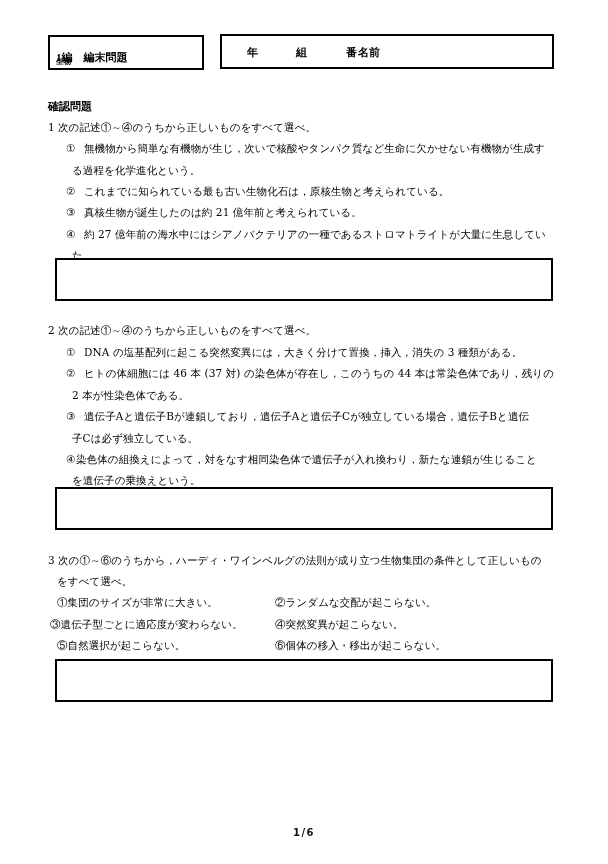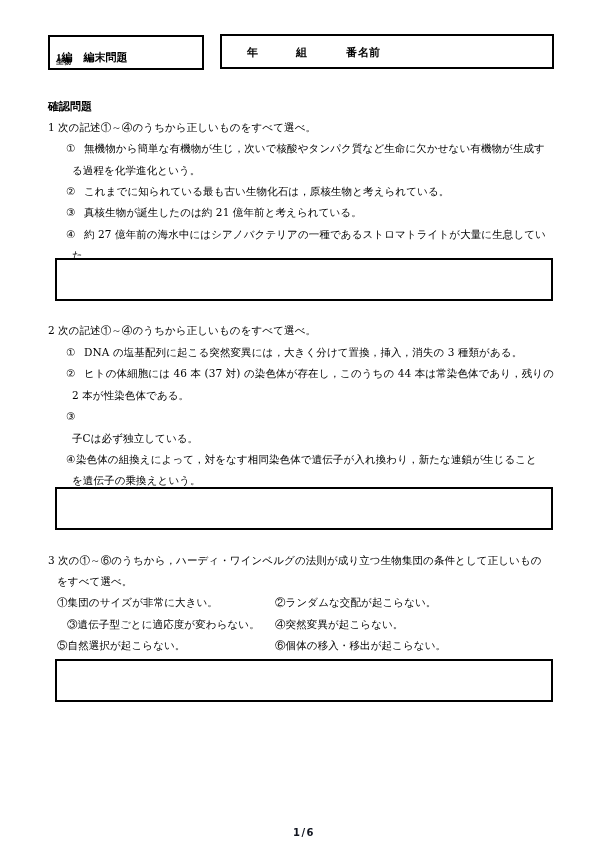--- a/index.html
+++ b/index.html
@@ -69,36 +69,37 @@
   <span class="abs body-t" style="left:58px; top:324px;">次の記述①～④のうちから正しいものをすべて選べ。</span>
 
   <span class="abs body-t" style="left:66px; top:346px;">①</span>
   <span class="abs body-t" style="left:84px; top:346px;">DNA の塩基配列に起こる突然変異には，大きく分けて置換，挿入，消失の 3 種類がある。</span>
 
   <span class="abs body-t" style="left:66px; top:367px;">②</span>
   <span class="abs body-t" style="left:84px; top:367px;">ヒトの体細胞には 46 本 (37 対) の染色体が存在し，このうちの 44 本は常染色体であり，残りの</span>
   <span class="abs body-t" style="left:72px; top:389px;">2 本が性染色体である。</span>
 
   <span class="abs body-t" style="left:66px; top:410px;">③</span>
+  <span class="abs body-t" style="left:84px; top:410px;">遺伝子Aと遺伝子Bが連鎖しており，遺伝子Aと遺伝子Cが独立している場合，遺伝子Bと遺伝</span>
   <span class="abs body-t" style="left:72px; top:432px;">子Cは必ず独立している。</span>
 
   <span class="abs body-t" style="left:66px; top:453px;">④</span>
   <span class="abs body-t" style="left:76px; top:453px;">染色体の組換えによって，対をなす相同染色体で遺伝子が入れ換わり，新たな連鎖が生じること</span>
   <span class="abs body-t" style="left:72px; top:474px;">を遺伝子の乗換えという。</span>
 
   <div class="ansbox" style="top:487px;"></div>
 
   <span class="abs body-t" style="left:48px; top:554px;">3</span>
   <span class="abs body-t" style="left:58px; top:554px;">次の①～⑥のうちから，ハーディ・ワインベルグの法則が成り立つ生物集団の条件として正しいもの</span>
   <span class="abs body-t" style="left:57px; top:575px;">をすべて選べ。</span>
 
   <span class="abs body-t" style="left:57px; top:596px;">①集団のサイズが非常に大きい。</span>
   <span class="abs body-t" style="left:275px; top:596px;">②ランダムな交配が起こらない。</span>
 
-  <span class="abs body-t" style="left:67px; top:618px;text-align:center;">③遺伝子型ごとに適応度が変わらない。</span>
+  <span class="abs body-t" style="left:50px; top:618px;text-align:center;">③遺伝子型ごとに適応度が変わらない。</span>
   <span class="abs body-t" style="left:275px; top:618px;">④突然変異が起こらない。</span>
 
   <span class="abs body-t" style="left:57px; top:639px;">⑤自然選択が起こらない。</span>
   <span class="abs body-t" style="left:275px; top:639px;">⑥個体の移入・移出が起こらない。</span>
 
   <div class="ansbox" style="top:659px;"></div>
 
   <div class="pagenum">1/6</div>
 
 </div>

